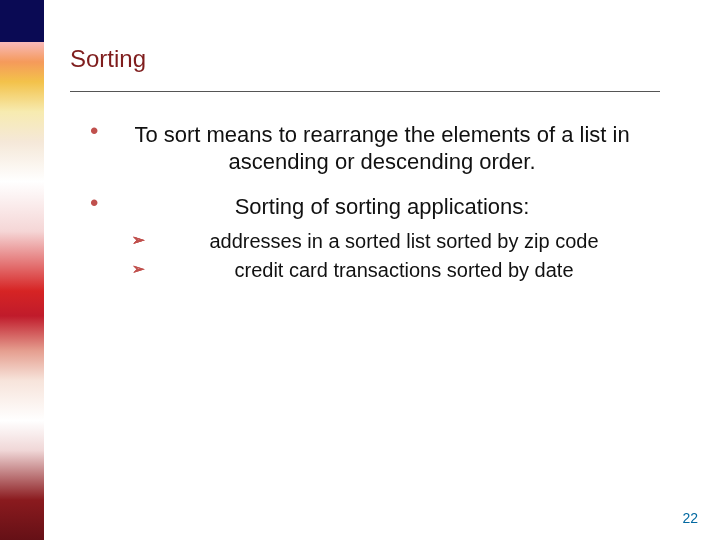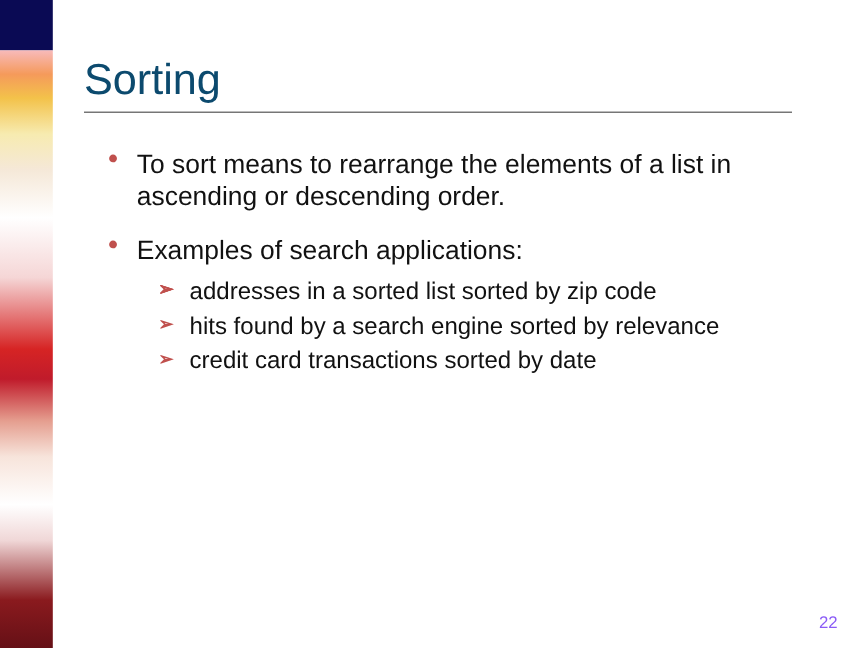--- a/index.html
+++ b/index.html
@@ -48,43 +48,44 @@
   }
   .content {
     position: absolute;
     left: 70px;
     top: 45px;
     right: 30px;
     bottom: 30px;
     color: #111;
   }
   .title {
-    font-size: 36px;
+    font-size: 24px;
     font-weight: 400;
-    color: #0c4a6e;
-    margin-bottom: 6px;
+    color: #7f1d1d;
+    margin-bottom: 18px;
   }
   .title-rule {
     border: none;
     border-top: 1.5px solid #555;
     margin: 0 0 30px 0;
     width: 590px;
   }
   ul.main {
     list-style: none;
     padding: 0;
     margin: 0 0 0 20px;
     width: 560px;
   }
   ul.main > li {
     position: relative;
     padding-left: 24px;
     font-size: 22px;
     line-height: 1.22;
     margin-bottom: 18px;
+    text-align: center;
   }
   ul.main > li::before {
     content: "•";
     position: absolute;
     left: 0;
     top: -6px;
     color: #c0504d;
     font-size: 24px;
   }
   ul.sub {
@@ -109,45 +110,45 @@
     color: #c0504d;
     font-size: 15px;
     font-weight: bold;
   }
   ul.sub > li::before { content: ""; }
   .pagenum {
     position: absolute;
     right: 22px;
     bottom: 14px;
     font-size: 14px;
-    color: #8b5cf6;
+    color: #0369a1;
   }
 </style>
 </head>
 <body>
 
 <div class="sidebar">
   <div class="topblock"></div>
   <div class="strip"></div>
 </div>
 
 <div class="content">
   <div class="title">Sorting</div>
   <hr class="title-rule">
 
   <ul class="main">
     <li>
       <span>To sort means to rearrange the elements of a list in ascending or descending order.</span>
     </li>
     <li>
-      <span>Examples of search applications:</span>
+      <span>Sorting of sorting applications:</span>
       <ul class="sub">
         <li><span class="arrow">➢</span></li>
         <li><span class="arrow">➢</span></li>
         <li><span class="arrow">➢</span><span>addresses in a sorted list sorted by zip code</span></li>
-        <li><span class="arrow">➢</span><span>hits found by a search engine sorted by relevance</span></li>
+        <li><span class="arrow">➢</span></li>
         <li><span class="arrow">➢</span><span>credit card transactions sorted by date</span></li>
       </ul>
     </li>
   </ul>
 </div>
 
 <div class="pagenum">22</div>
 
 </body></html>

